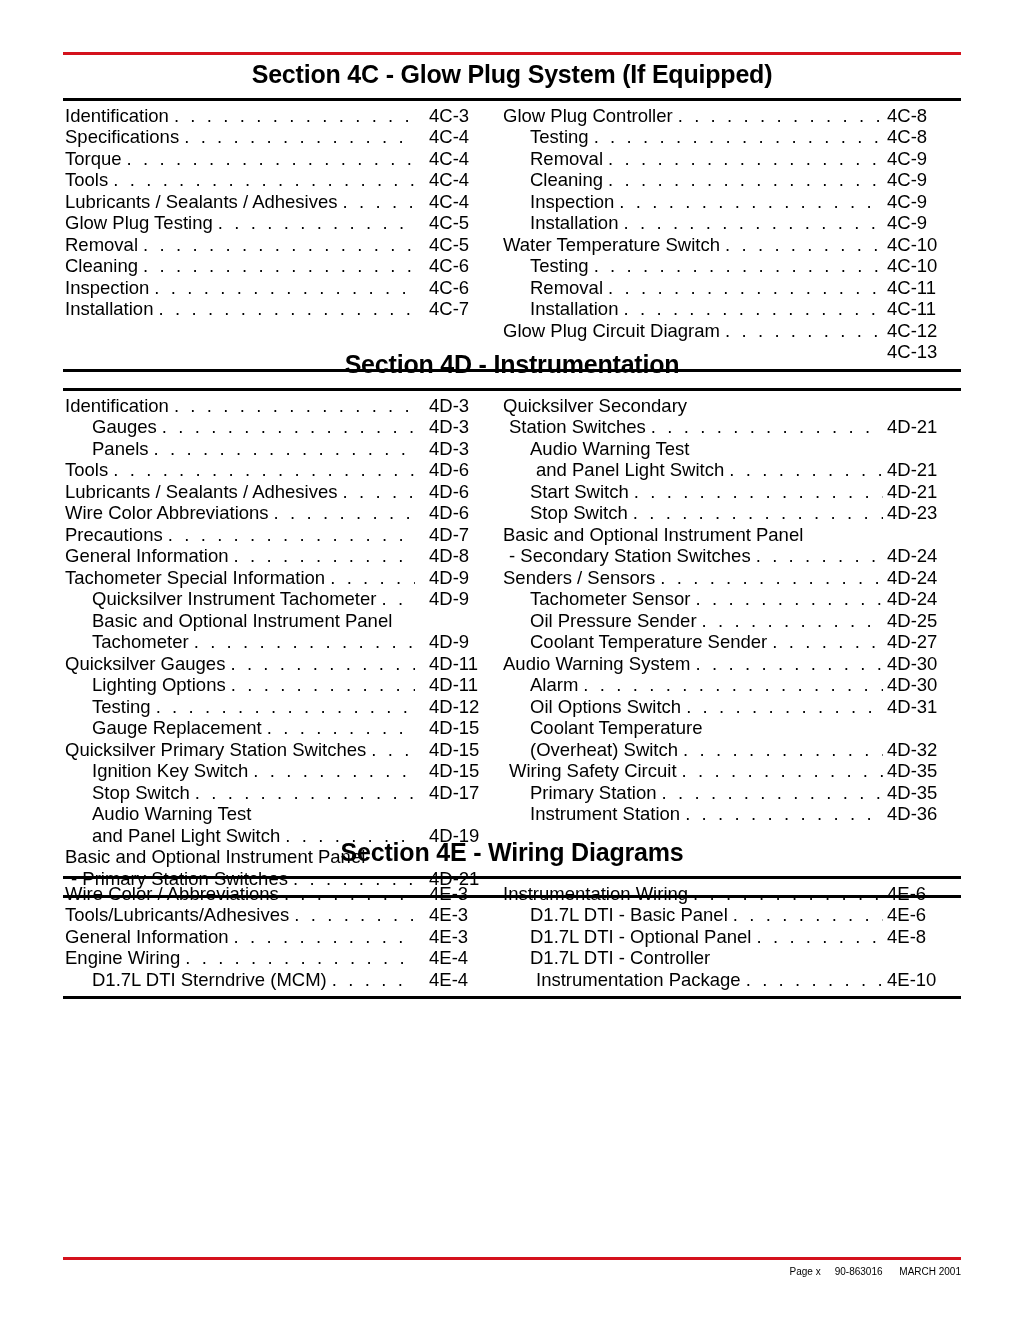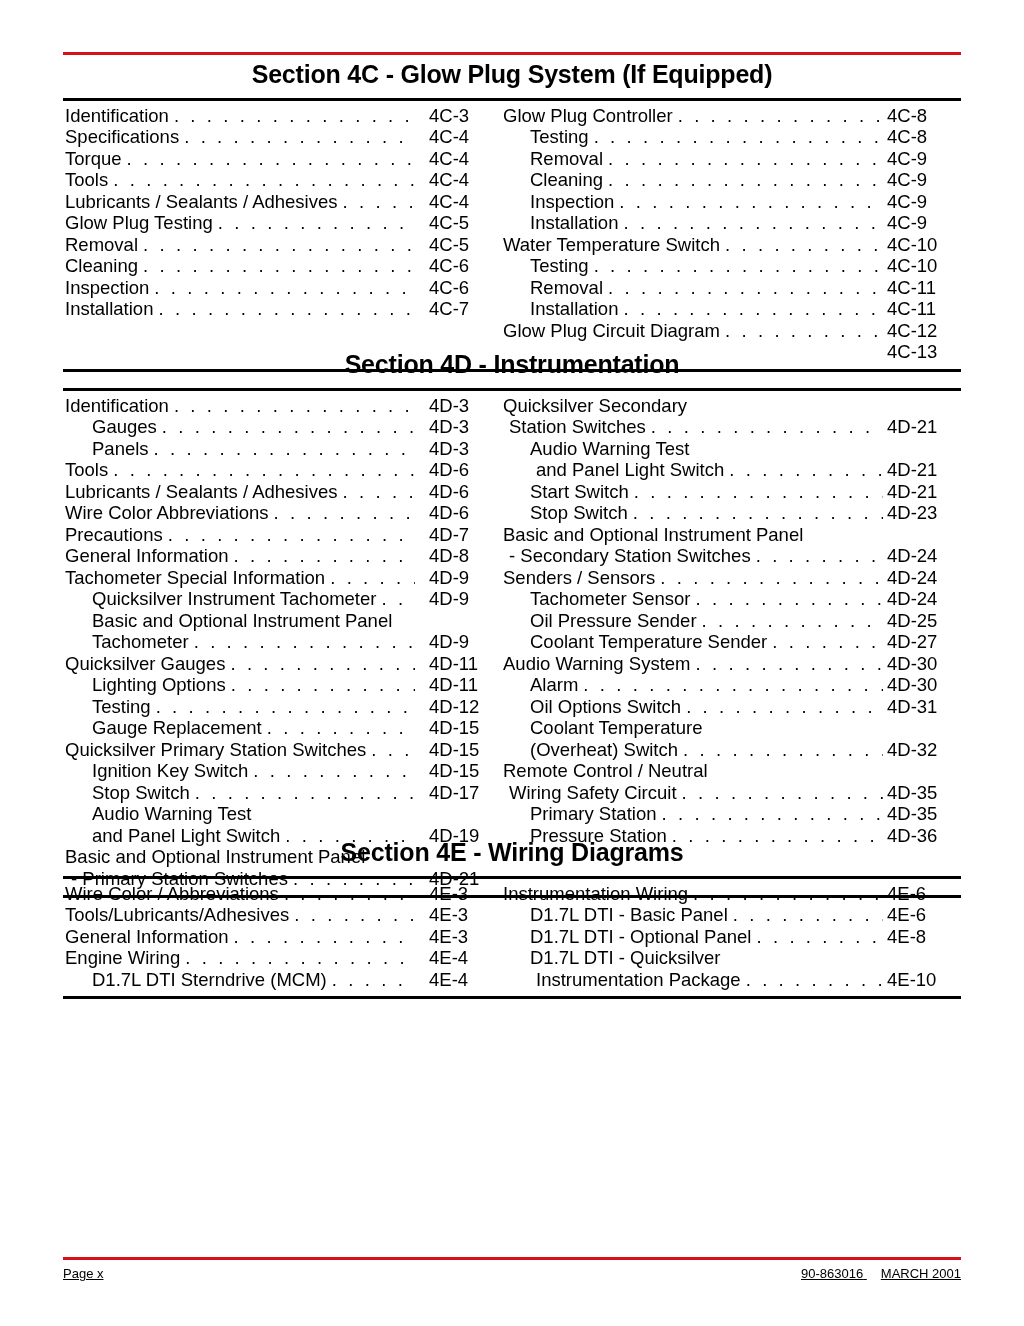--- a/index.html
+++ b/index.html
@@ -113,24 +113,23 @@
   .lvl1 { padding-left: 27px; }
   .lvl1b { padding-left: 33px; }
 
   
   .footer {
     position: absolute;
     left: 63px;
     top: 1266px;
     width: 898px;
     display: flex;
-    justify-content: space-between;
+    justify-content: flex-end;
     align-items: baseline;
-    font-size: 13px;
-    text-decoration: underline;
+    font-size: 10px;
   }
   .footer .right-part span { margin-left: 14px; }
 </style>
 </head>
 <body>
 
 <div class="page">
 
   <div class="red-rule top"></div>
 
@@ -447,36 +446,32 @@
           </div>
           <div class="entry lvl1 nolead">
             <span class="label">Coolant Temperature</span>
             <span class="pg"></span>
           </div>
           <div class="entry lvl1">
             <span class="label">(Overheat) Switch</span>
             <span class="leader">. . . . . . . . . . . . . . . . . . . . . . . . . . . . . . . . . . . . . . . . . . . . . . . . . . . . . . . . . . . . </span>
             <span class="pg">4D-32</span>
           </div>
-          <div class="entry lvl0 nolead">
-            <span class="label">Remote Control / Neutral</span>
-            <span class="pg"></span>
-          </div>
           <div class="entry lvl0b">
             <span class="label">Wiring Safety Circuit</span>
             <span class="leader">. . . . . . . . . . . . . . . . . . . . . . . . . . . . . . . . . . . . . . . . . . . . . . . . . . . . . . . . . . . . </span>
             <span class="pg">4D-35</span>
           </div>
           <div class="entry lvl1">
             <span class="label">Primary Station</span>
             <span class="leader">. . . . . . . . . . . . . . . . . . . . . . . . . . . . . . . . . . . . . . . . . . . . . . . . . . . . . . . . . . . . </span>
             <span class="pg">4D-35</span>
           </div>
           <div class="entry lvl1">
-            <span class="label">Pressure Station</span>
+            <span class="label">Instrument Station</span>
             <span class="leader">. . . . . . . . . . . . . . . . . . . . . . . . . . . . . . . . . . . . . . . . . . . . . . . . . . . . . . . . . . . . </span>
             <span class="pg">4D-36</span>
           </div>
         </div>
       </div>
       <div class="black-rule" style="margin-top: 6px;"></div>
     </div>
   <div class="section" id="section-2" style="top:838px;">
       <div class="sec-title">Section 4E - Wiring Diagrams</div>
       <div class="black-rule"></div>
@@ -518,21 +513,21 @@
             <span class="label">D1.7L DTI - Basic Panel</span>
             <span class="leader">. . . . . . . . . . . . . . . . . . . . . . . . . . . . . . . . . . . . . . . . . . . . . . . . . . . . . . . . . . . . </span>
             <span class="pg">4E-6</span>
           </div>
           <div class="entry lvl1">
             <span class="label">D1.7L DTI - Optional Panel</span>
             <span class="leader">. . . . . . . . . . . . . . . . . . . . . . . . . . . . . . . . . . . . . . . . . . . . . . . . . . . . . . . . . . . . </span>
             <span class="pg">4E-8</span>
           </div>
           <div class="entry lvl1 nolead">
-            <span class="label">D1.7L DTI - Quicksilver</span>
+            <span class="label">D1.7L DTI - Controller</span>
             <span class="pg"></span>
           </div>
           <div class="entry lvl1b">
             <span class="label">Instrumentation Package</span>
             <span class="leader">. . . . . . . . . . . . . . . . . . . . . . . . . . . . . . . . . . . . . . . . . . . . . . . . . . . . . . . . . . . . </span>
             <span class="pg">4E-10</span>
           </div>
         </div>
       </div>
       <div class="black-rule" style="margin-top: 6px;"></div>

